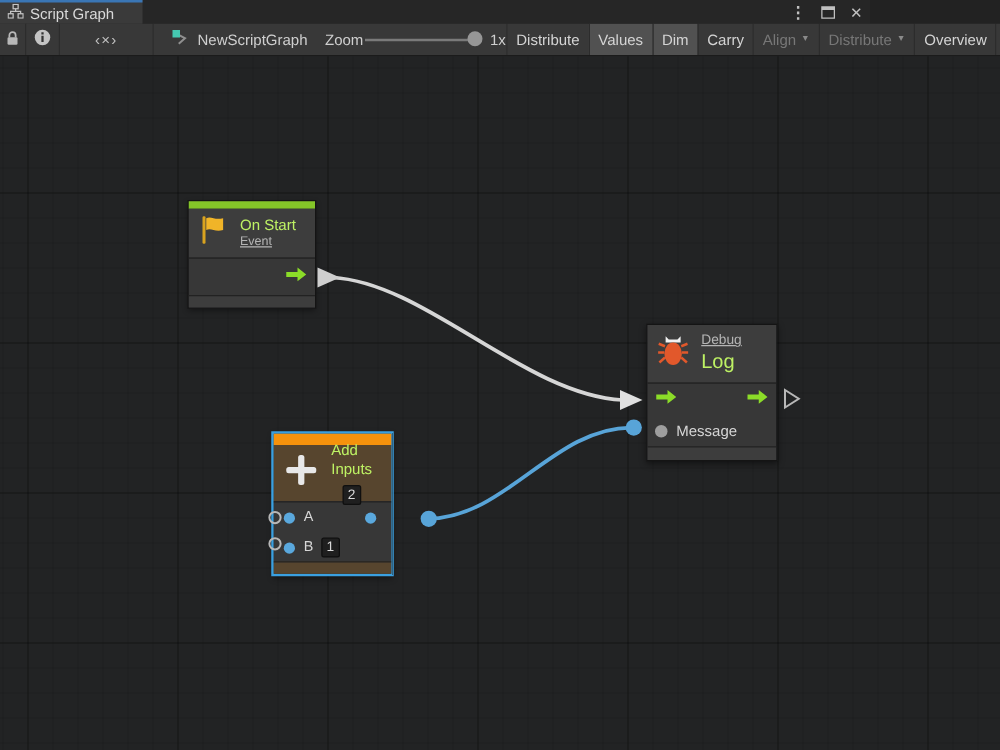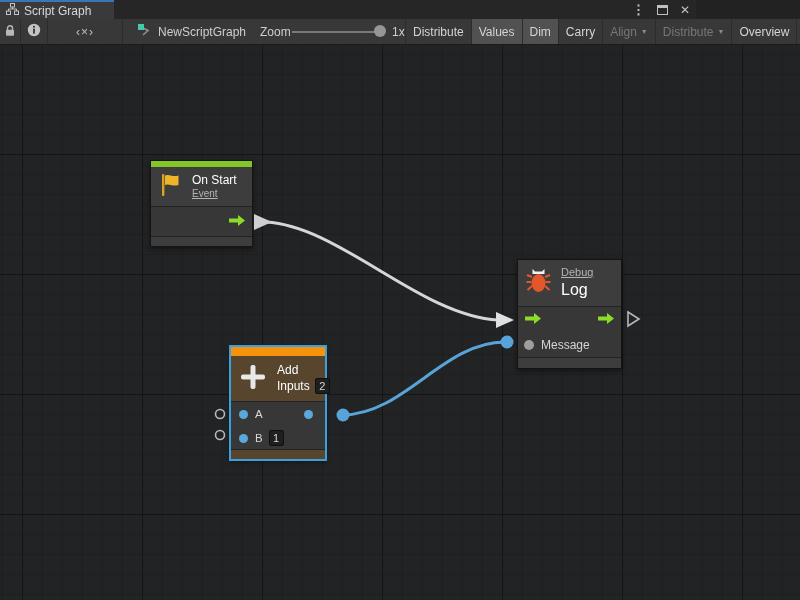--- a/index.html
+++ b/index.html
@@ -54,21 +54,21 @@
               linear-gradient(to bottom, rgba(0,0,0,0.33) 1px, transparent 1px);
             background-size:20px 20px, 20px 20px, 120px 120px, 120px 120px;
             background-position:2px 0, 0 9px, 22px 0, 0 109px; }
 
   .node { position:absolute; border:1px solid #141414; box-shadow:0 2px 5px rgba(0,0,0,0.45);
           color:#e2e2e2; }
   .node .colorbar { width:100%; }
   .node .header { display:flex; align-items:center; padding-left:7px; background:#3d3d3d; }
   .node .body { background:#373737; border-top:1px solid #222; }
   .node .footer { background:#3d3d3d; border-top:1px solid #222; }
-  .node .title { font-size:12px; color:#ffffff; line-height:1.25; }
+  .node .title { font-size:12px; color:#bef264; line-height:1.25; }
   .node .subtitle { font-size:10px; color:#b5b5b5; line-height:1.2;text-decoration:underline; }
   .port-row { position:relative; display:flex; align-items:center;text-align:center; }
   .dot { width:9px; height:9px; border-radius:50%; }
   .dot.blue { background:#5aa8dd; }
   .dot.gray { background:#9e9e9e; }
   .port-label { font-size:11.5px; color:#d6d6d6; margin-left:7px; }
   .value-box { background:#1f1f1f; border:1px solid #0f0f0f; border-radius:2px;
                color:#d8d8d8; font-size:11px; min-width:15px; height:16px;
                display:flex; align-items:center; justify-content:center; padding:0 3px; }
 
@@ -80,21 +80,21 @@
   #node-onstart .footer { height:10px; }
 
   
   #node-debug { left:517px; top:214px; width:105px; }
   #node-debug .header { height:46px; }
   #node-debug .body { padding:0; }
   #node-debug .port-row { height:25px; padding:0 6px; }
   #node-debug .footer { height:11px; }
 
   
-  #node-add { left:230px; top:301px; width:96px; border-color:#3ba0e0;
+  #node-add { left:218px; top:301px; width:96px; border-color:#3ba0e0;
               box-shadow:0 0 0 1px #3ba0e0, 0 2px 5px rgba(0,0,0,0.45); }
   #node-add .colorbar { height:9px; background:#f6920c; }
   #node-add .header { height:45px; background:#57452e; }
   #node-add .footer { height:10px; background:#57452e; }
   #node-add .body { height:48px; }
   #node-add .port-row { height:24px; padding:0 8px; }
 
   .out-arrow { position:absolute; right:6px; top:50%; transform:translateY(-50%); }
   .in-arrow { margin-right:0; }
   .svg-overlay { position:absolute; left:0; top:45px; width:800px; height:555px;
@@ -209,21 +209,21 @@
     <div class="colorbar"></div>
     <div class="header">
       <span style="margin-right:9px;">
         <svg width="30" height="30" viewBox="0 0 30 30">
           <rect x="12.5" y="3" width="5" height="24" rx="2" fill="#e8e8e8"></rect>
           <rect x="3" y="12.5" width="24" height="5" rx="2" fill="#e8e8e8"></rect>
         </svg>
       </span>
       <div>
         <div class="title">Add</div>
-        <div style="display:flex; align-items:center; gap:5px;">
+        <div style="display:flex; align-items:center; gap:5px;flex-direction:column;">
           <span class="title">Inputs</span>
           <span class="value-box">2</span>
         </div>
       </div>
     </div>
     <div class="body">
       <div class="port-row">
         <span class="dot blue"></span>
         <span class="port-label">A</span>
         <span class="dot blue" style="position:absolute; right:12px;"></span>

